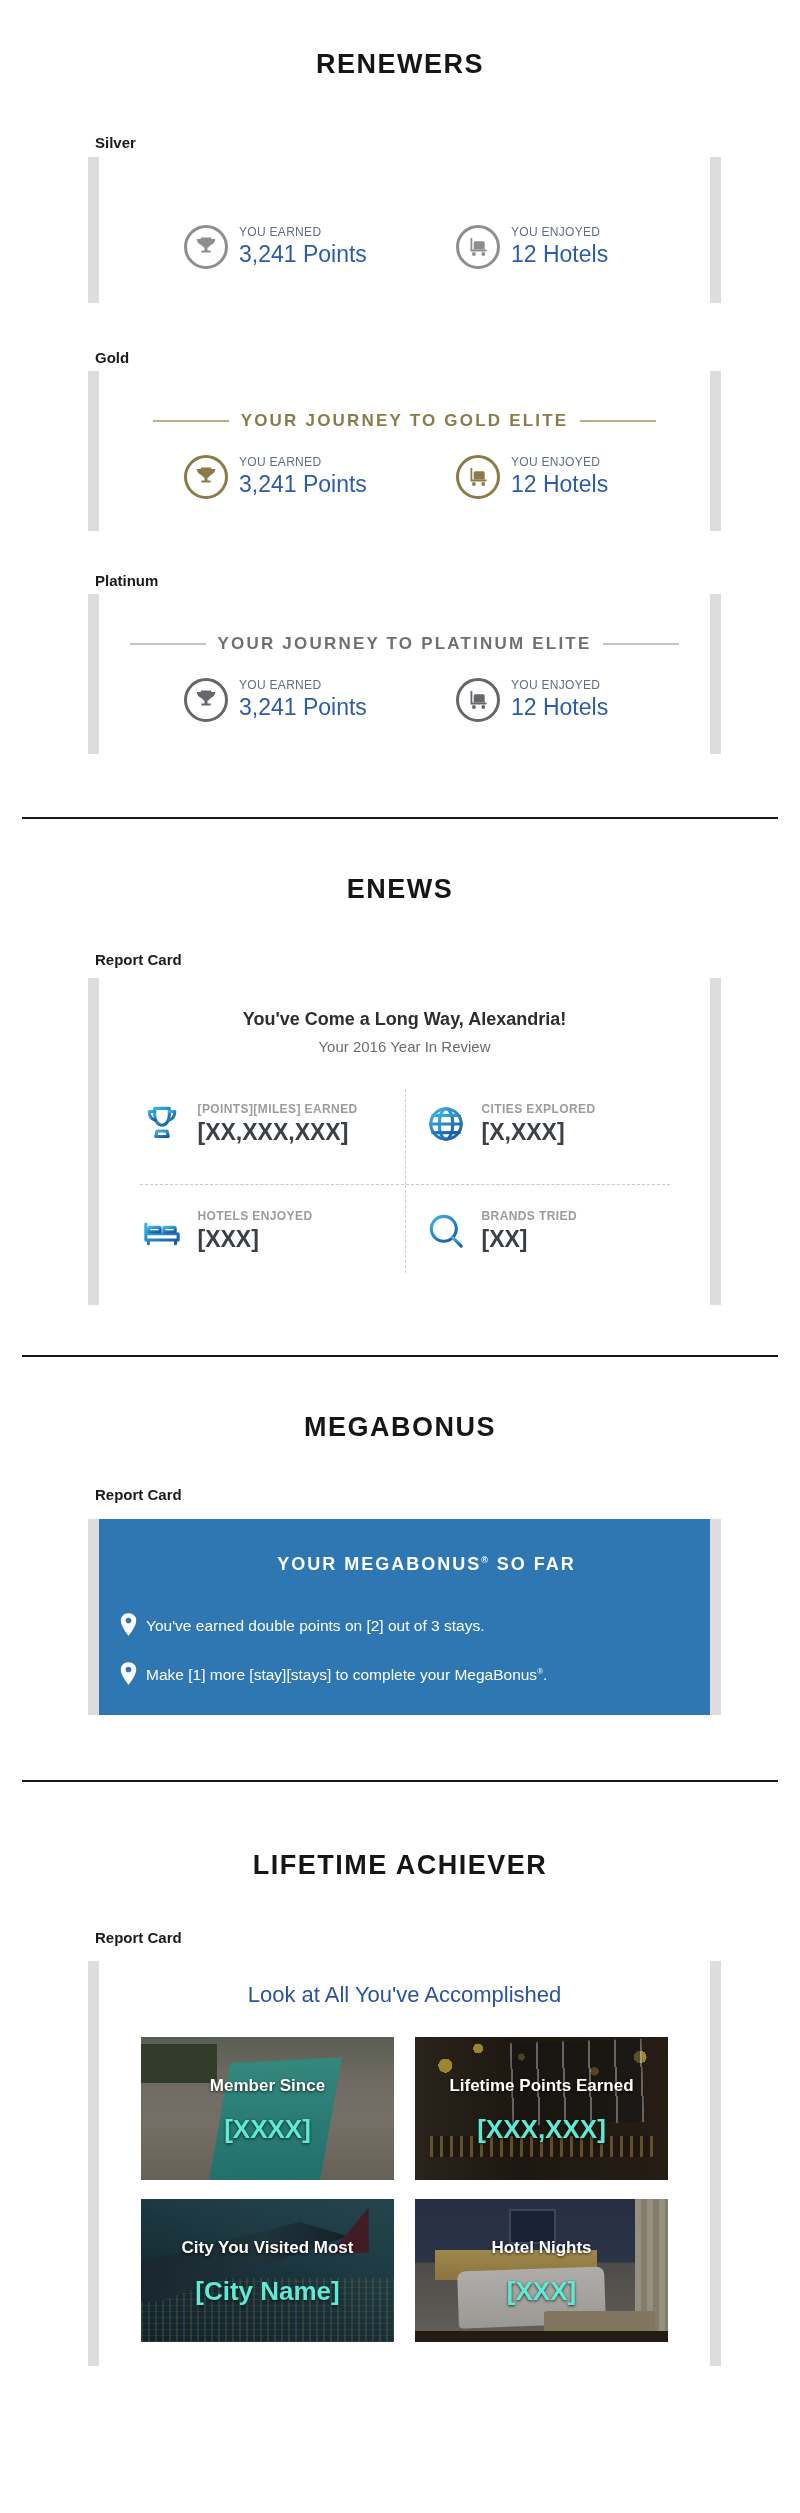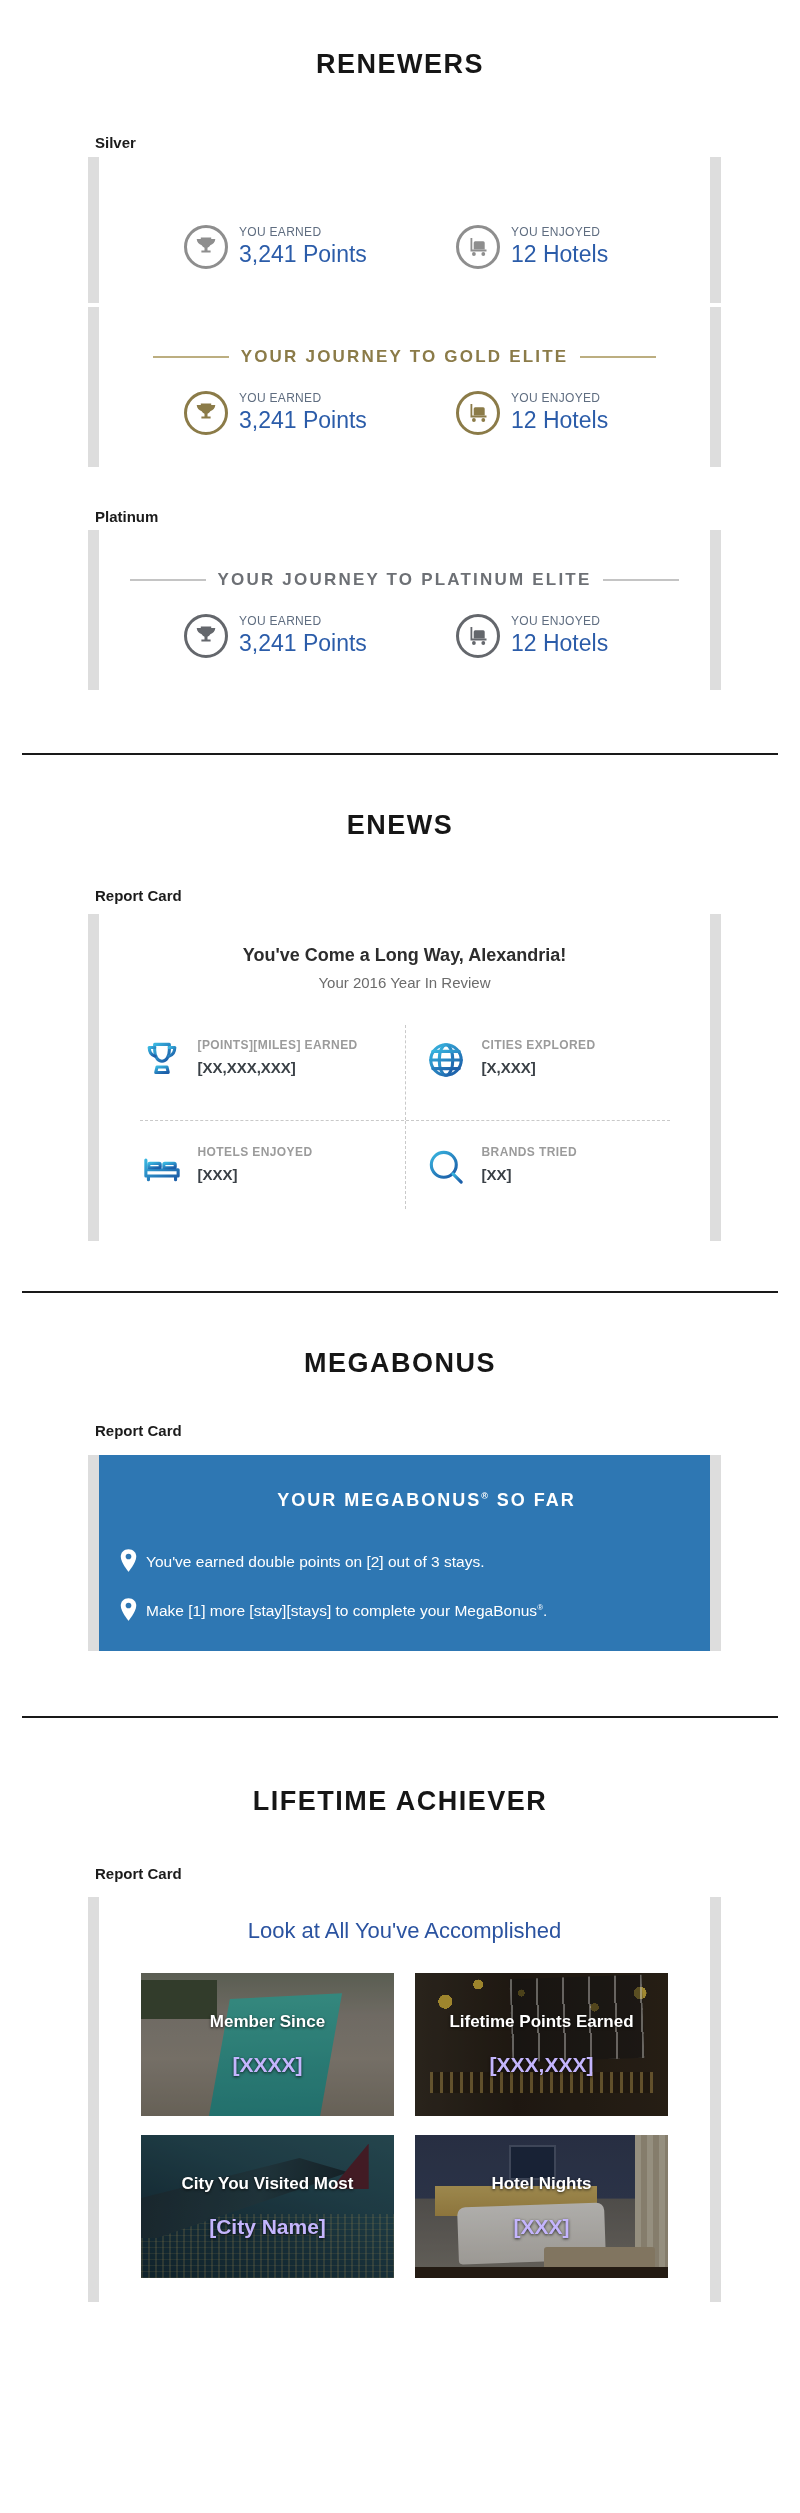--- a/index.html
+++ b/index.html
@@ -47,21 +47,21 @@
   .enews-row{display:flex;}
   .enews-row2{border-top:1px dashed #c9c9c9;}
   .enews-cell{width:265px;box-sizing:border-box;display:flex;align-items:center;padding:13px 0 38px;}
   .enews-cell.right{border-left:1px dashed #c9c9c9;padding-left:18px;}
   .enews-row2 .enews-cell{padding-top:24px;padding-bottom:20px;}
   .enews-icon{width:44px;height:44px;flex:none;}
   .enews-icon path,.enews-icon circle,.enews-icon ellipse,.enews-icon rect{
       fill:none;stroke:url(#icongrad);stroke-width:1.7;stroke-linecap:round;stroke-linejoin:round;}
   .enews-text{margin-left:14px;}
   .enews-label{display:block;font-size:12px;line-height:13px;font-weight:700;color:#9b9b9b;letter-spacing:.4px;}
-  .enews-value{display:block;font-size:15px;line-height:26px;font-weight:700;color:#3a4046;margin-top:3px;}
+  .enews-value{display:block;font-size:23px;line-height:26px;font-weight:700;color:#3a4046;margin-top:3px;}
 
   
   .mega-box{background:#2e77b3;color:#fff;padding:30px 0 30px;}
   .mega-heading{text-align:center;font-size:18px;line-height:22px;font-weight:600;letter-spacing:2px;padding-left:44px;}
   .mega-heading sup{font-size:9px;}
   .mega-bullets{margin-top:38px;padding:0 18px 0 21px;}
   .mega-bullet{display:flex;align-items:center;}
   .mega-bullet + .mega-bullet{margin-top:26px;}
   .pin{width:17px;height:23px;flex:none;}
   .mega-text{margin-left:9px;font-size:15.5px;line-height:19px;}
@@ -72,21 +72,21 @@
   .life-heading{font-size:22px;line-height:26px;font-weight:400;color:#2b53a0;}
   .tiles{width:527px;margin:29px auto 0;}
   .tile-row{display:flex;justify-content:space-between;}
   .tile-row + .tile-row{margin-top:19px;}
   .tile{width:253px;height:143px;position:relative;overflow:hidden;background:#444;
         display:flex;flex-direction:column;justify-content:center;align-items:center;}
   .photo{position:absolute;inset:0;z-index:0;}
   .shade{position:absolute;inset:0;background:rgba(0,0,0,.28);z-index:1;}
   .tile-label{position:relative;z-index:2;color:#fff;font-size:17px;line-height:20px;font-weight:700;
               text-shadow:0 1px 3px rgba(0,0,0,.75);}
-  .tile-value{position:relative;z-index:2;color:#c4b5fd;font-size:21px;line-height:26px;font-weight:700;
+  .tile-value{position:relative;z-index:2;color:#5eead4;font-size:26px;line-height:26px;font-weight:700;
               margin-top:20px;text-shadow:0 1px 3px rgba(0,0,0,.75);}
 
   
   .pool-photo{background:linear-gradient(180deg,#7d8272 0%,#9a948a 30%,#a29a8e 60%,#8e8678 100%);}
   .pool-hedge{position:absolute;left:0;top:5%;width:30%;height:27%;background:#46543c;}
   .pool-water{position:absolute;left:31%;top:16%;width:44%;height:90%;
               background:linear-gradient(180deg,#49bcae 0%,#2e9894 100%);
               transform:skewX(-13deg) rotate(-3deg);}
   .bar-photo{background-color:#241d15;background-image:
       radial-gradient(circle 10px at 12% 20%,#dcb93f 70%,transparent 71%),
@@ -180,20 +180,21 @@
             </span>
             <span class="stat-text">
               <span class="stat-label">YOU ENJOYED</span>
               <span class="stat-value">12 Hotels</span>
             </span>
           </div>
         </div>
       </div>
     </div>
 
+    <div id="label-gold" class="mini-label">Gold</div>
     <div id="card-gold" class="card journey-card compact tier-gold">
       <div class="bar bar-l"></div>
       <div class="bar bar-r"></div>
       <div class="card-inner">
         <div class="journey-head">
           <span class="journey-line"></span>
           <span class="journey-title">YOUR JOURNEY TO GOLD ELITE</span>
           <span class="journey-line"></span>
         </div>
         <div class="tier-stats">

